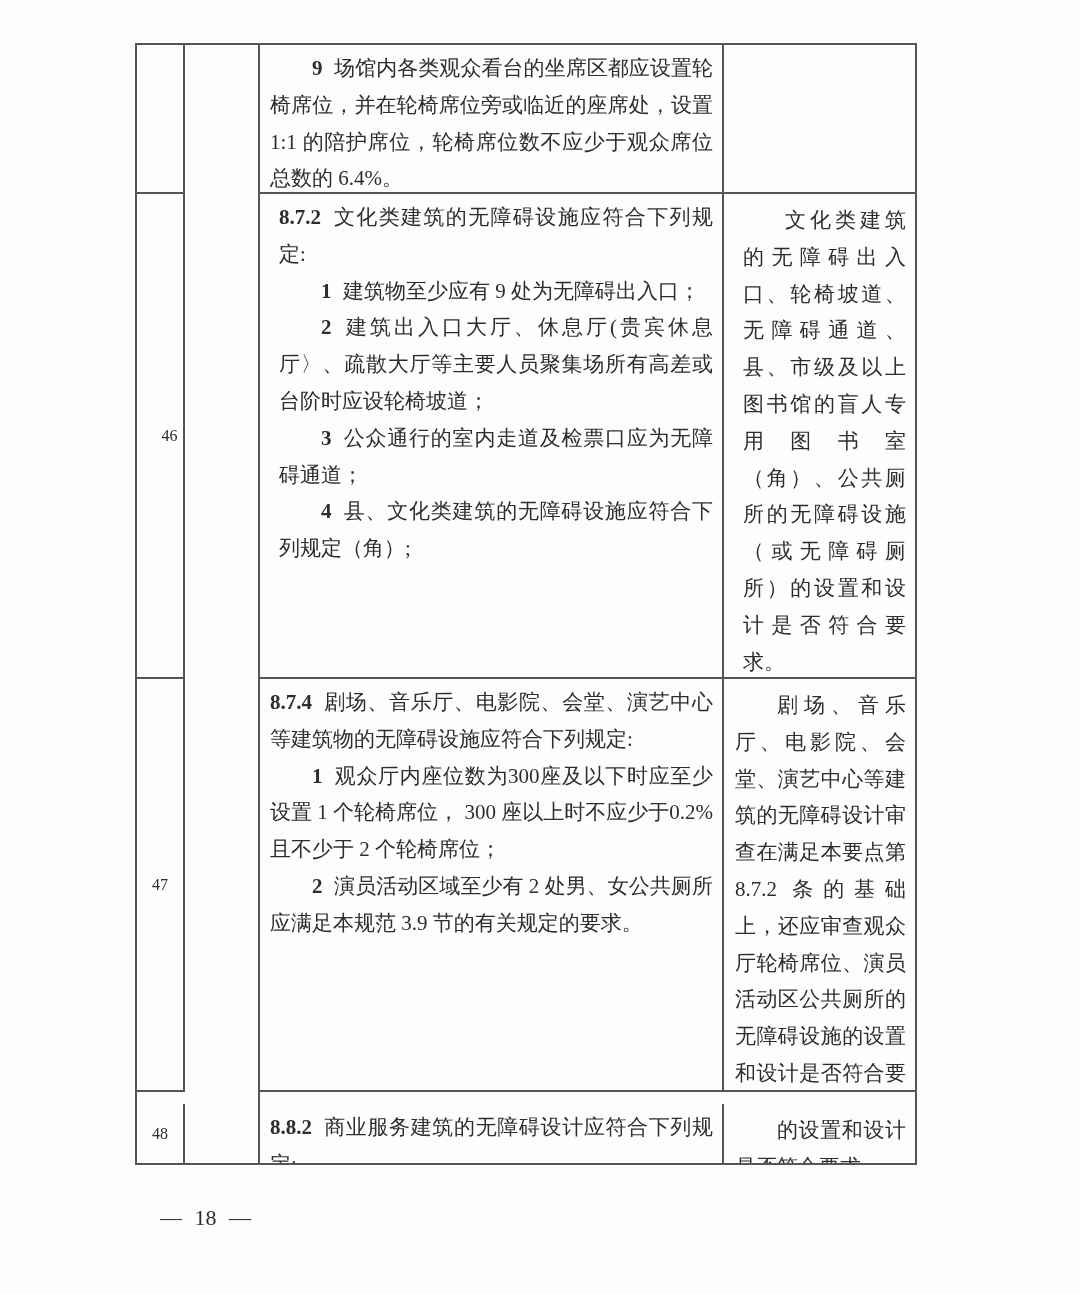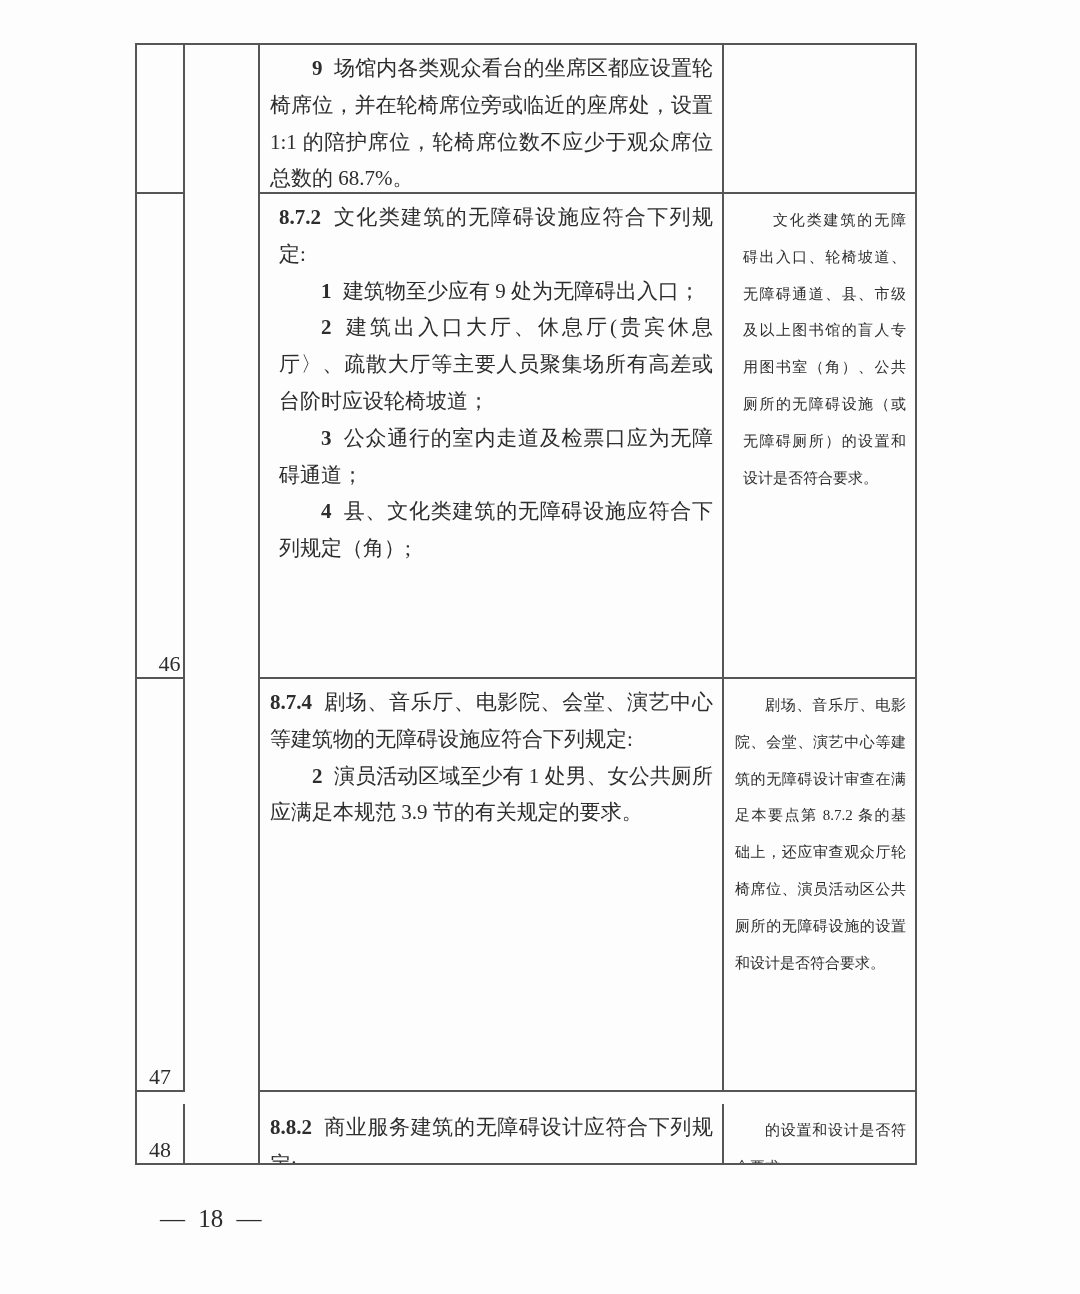--- a/index.html
+++ b/index.html
@@ -21,59 +21,59 @@
     grid-template-columns: 48px 75px 464px 191px;
     grid-template-rows: 149px 485px 413px 71px;
     background: #fdfdfd;
   }
   .cell { box-sizing: border-box; overflow: hidden; }
   .b-r { border-right: 2px solid #565656; }
   .b-b { border-bottom: 2px solid #565656; }
   .cat-cell { grid-column: 2; grid-row: 1 / 5; }
   .num-cell {
     grid-column: 1;
-    display: flex; align-items: flex-end; justify-content: center;
-    font-size: 22px;
+    display: flex; align-items: center; justify-content: center;
+    font-size: 16px;
   }
   .main-cell {
     grid-column: 3;
     padding: 5px 9px 0 10px;
     font-size: 21px; line-height: 36.8px;
   }
   .note-cell {
     grid-column: 4;
     padding: 8px 9px 0 11px;
-    font-size: 15px; line-height: 36.8px;
+    font-size: 21px; line-height: 36.8px;
   }
   .r1 { grid-row: 1; } .r2 { grid-row: 2; padding-left: 19px; } .r3 { grid-row: 3; } .r4 { grid-row: 4; margin-top: 12px; }
   p.para, p.note-para { margin: 0; text-align: justify; }
   p.indent { text-indent: 2em; }
   p.note-para { text-indent: 2em; }
   .lbl { font-weight: bold; margin-right: 0.55em; }
   .page-footer {
     position: absolute;
     left: 160px; top: 1205px;
-    font-size: 25px;
+    font-size: 22px;
     color: #2d2d2d;
     word-spacing: 7px;
     white-space: nowrap;
   }
 </style>
 </head>
 <body>
 
 <div class="doc-table">
 
   <div class="cell cat-cell b-r"></div>
 
   <div class="cell num-cell b-r b-b r1">
     <span></span>
   </div>
   <div class="cell main-cell b-r b-b r1">
-    <p class="para indent"><b class="lbl">9</b><span>场馆内各类观众看台的坐席区都应设置轮椅席位，并在轮椅席位旁或临近的座席处，设置 1:1 的陪护席位，轮椅席位数不应少于观众席位总数的 68.7%。</span></p>
+    <p class="para indent"><b class="lbl">9</b><span>场馆内各类观众看台的坐席区都应设置轮椅席位，并在轮椅席位旁或临近的座席处，设置 1:1 的陪护席位，轮椅席位数不应少于观众席位总数的 6.4%。</span></p>
   </div>
   <div class="cell note-cell b-b r1">
     <p class="note-para"></p>
   </div>
 
   <div class="cell num-cell b-r b-b r2">
     <span>46</span>
   </div>
   <div class="cell main-cell b-r b-b r2">
     <p class="para"><b class="lbl">8.7.2</b><span>文化类建筑的无障碍设施应符合下列规定:</span></p>
@@ -84,21 +84,22 @@
   </div>
   <div class="cell note-cell b-b r2">
     <p class="note-para">文化类建筑的无障碍出入口、轮椅坡道、无障碍通道、县、市级及以上图书馆的盲人专用图书室（角）、公共厕所的无障碍设施（或无障碍厕所）的设置和设计是否符合要求。</p>
   </div>
 
   <div class="cell num-cell b-r b-b r3">
     <span>47</span>
   </div>
   <div class="cell main-cell b-r b-b r3">
     <p class="para"><b class="lbl">8.7.4</b><span>剧场、音乐厅、电影院、会堂、演艺中心等建筑物的无障碍设施应符合下列规定:</span></p>
-    <p class="para indent"><b class="lbl">2</b><span>演员活动区域至少有 1 处男、女公共厕所应满足本规范 3.9 节的有关规定的要求。</span></p>
+    <p class="para indent"><b class="lbl">1</b><span>观众厅内座位数为300座及以下时应至少设置 1 个轮椅席位， 300 座以上时不应少于0.2%且不少于 2 个轮椅席位；</span></p>
+    <p class="para indent"><b class="lbl">2</b><span>演员活动区域至少有 2 处男、女公共厕所应满足本规范 3.9 节的有关规定的要求。</span></p>
   </div>
   <div class="cell note-cell b-b r3">
     <p class="note-para">剧场、音乐厅、电影院、会堂、演艺中心等建筑的无障碍设计审查在满足本要点第 8.7.2 条的基础上，还应审查观众厅轮椅席位、演员活动区公共厕所的无障碍设施的设置和设计是否符合要求。</p>
   </div>
 
   <div class="cell num-cell b-r r4">
     <span>48</span>
   </div>
   <div class="cell main-cell b-r r4">
     <p class="para"><b class="lbl">8.8.2</b><span>商业服务建筑的无障碍设计应符合下列规定:</span></p>

